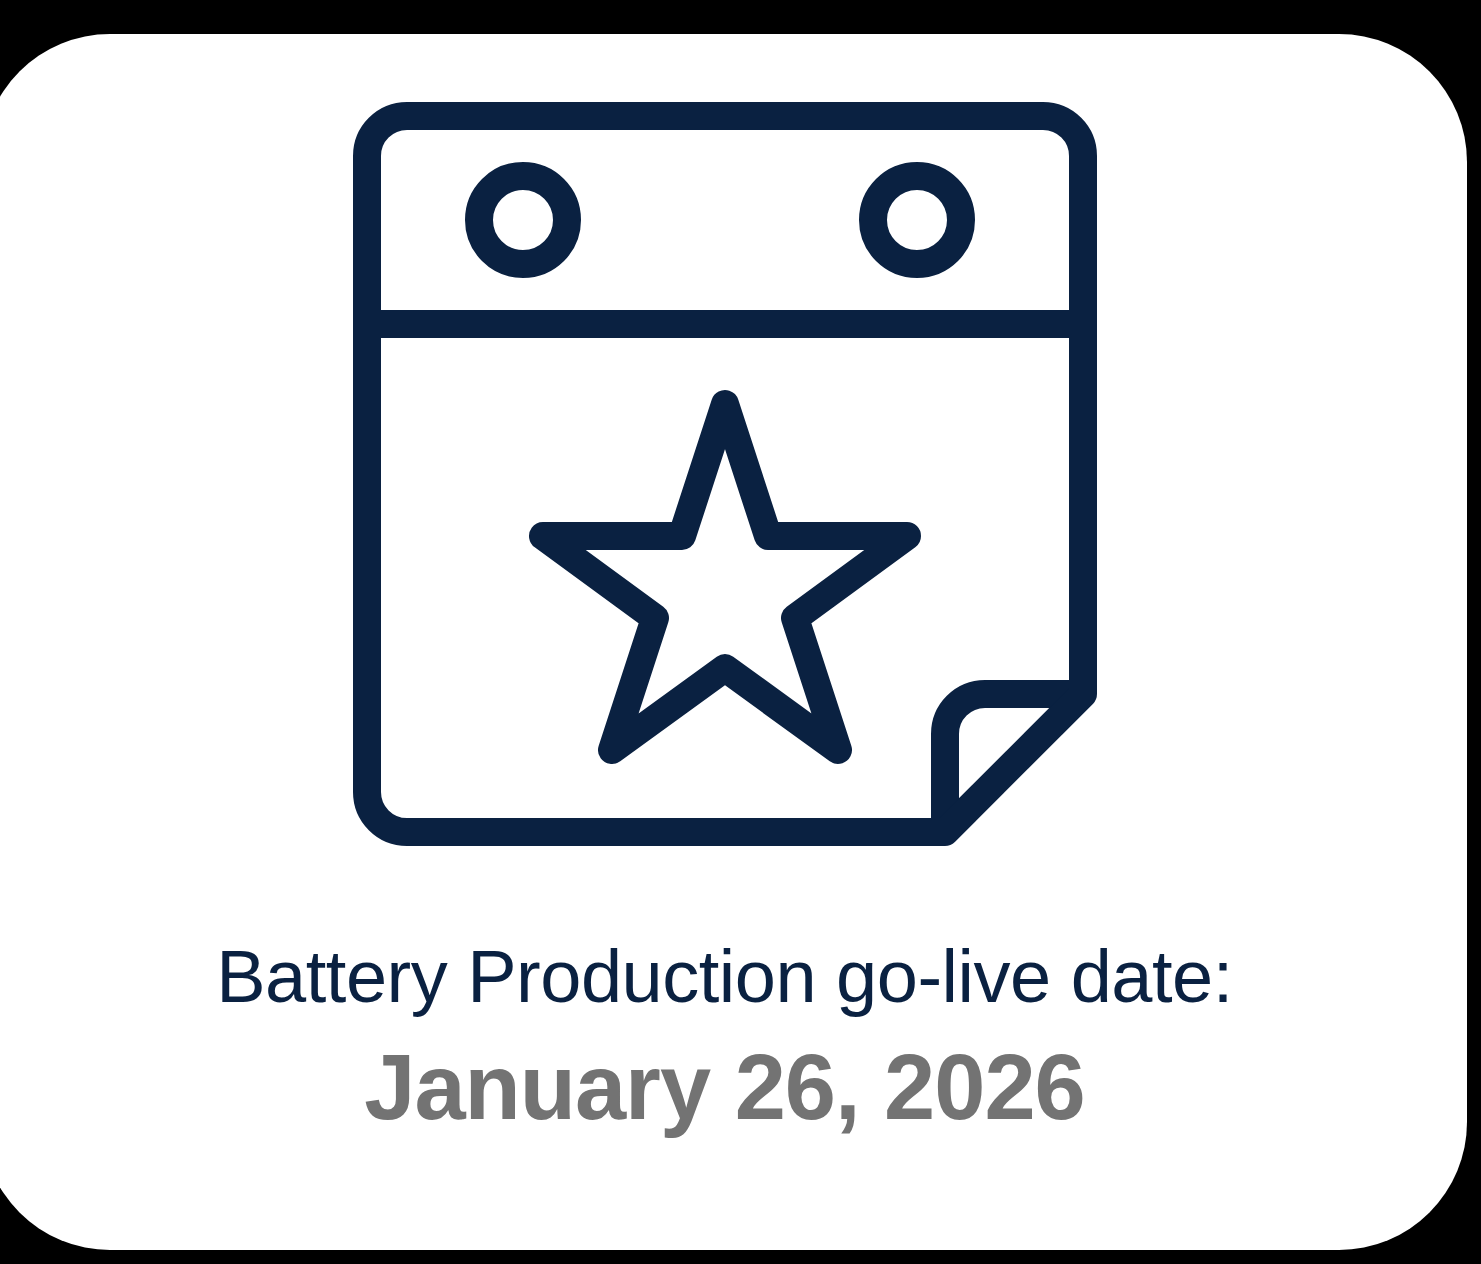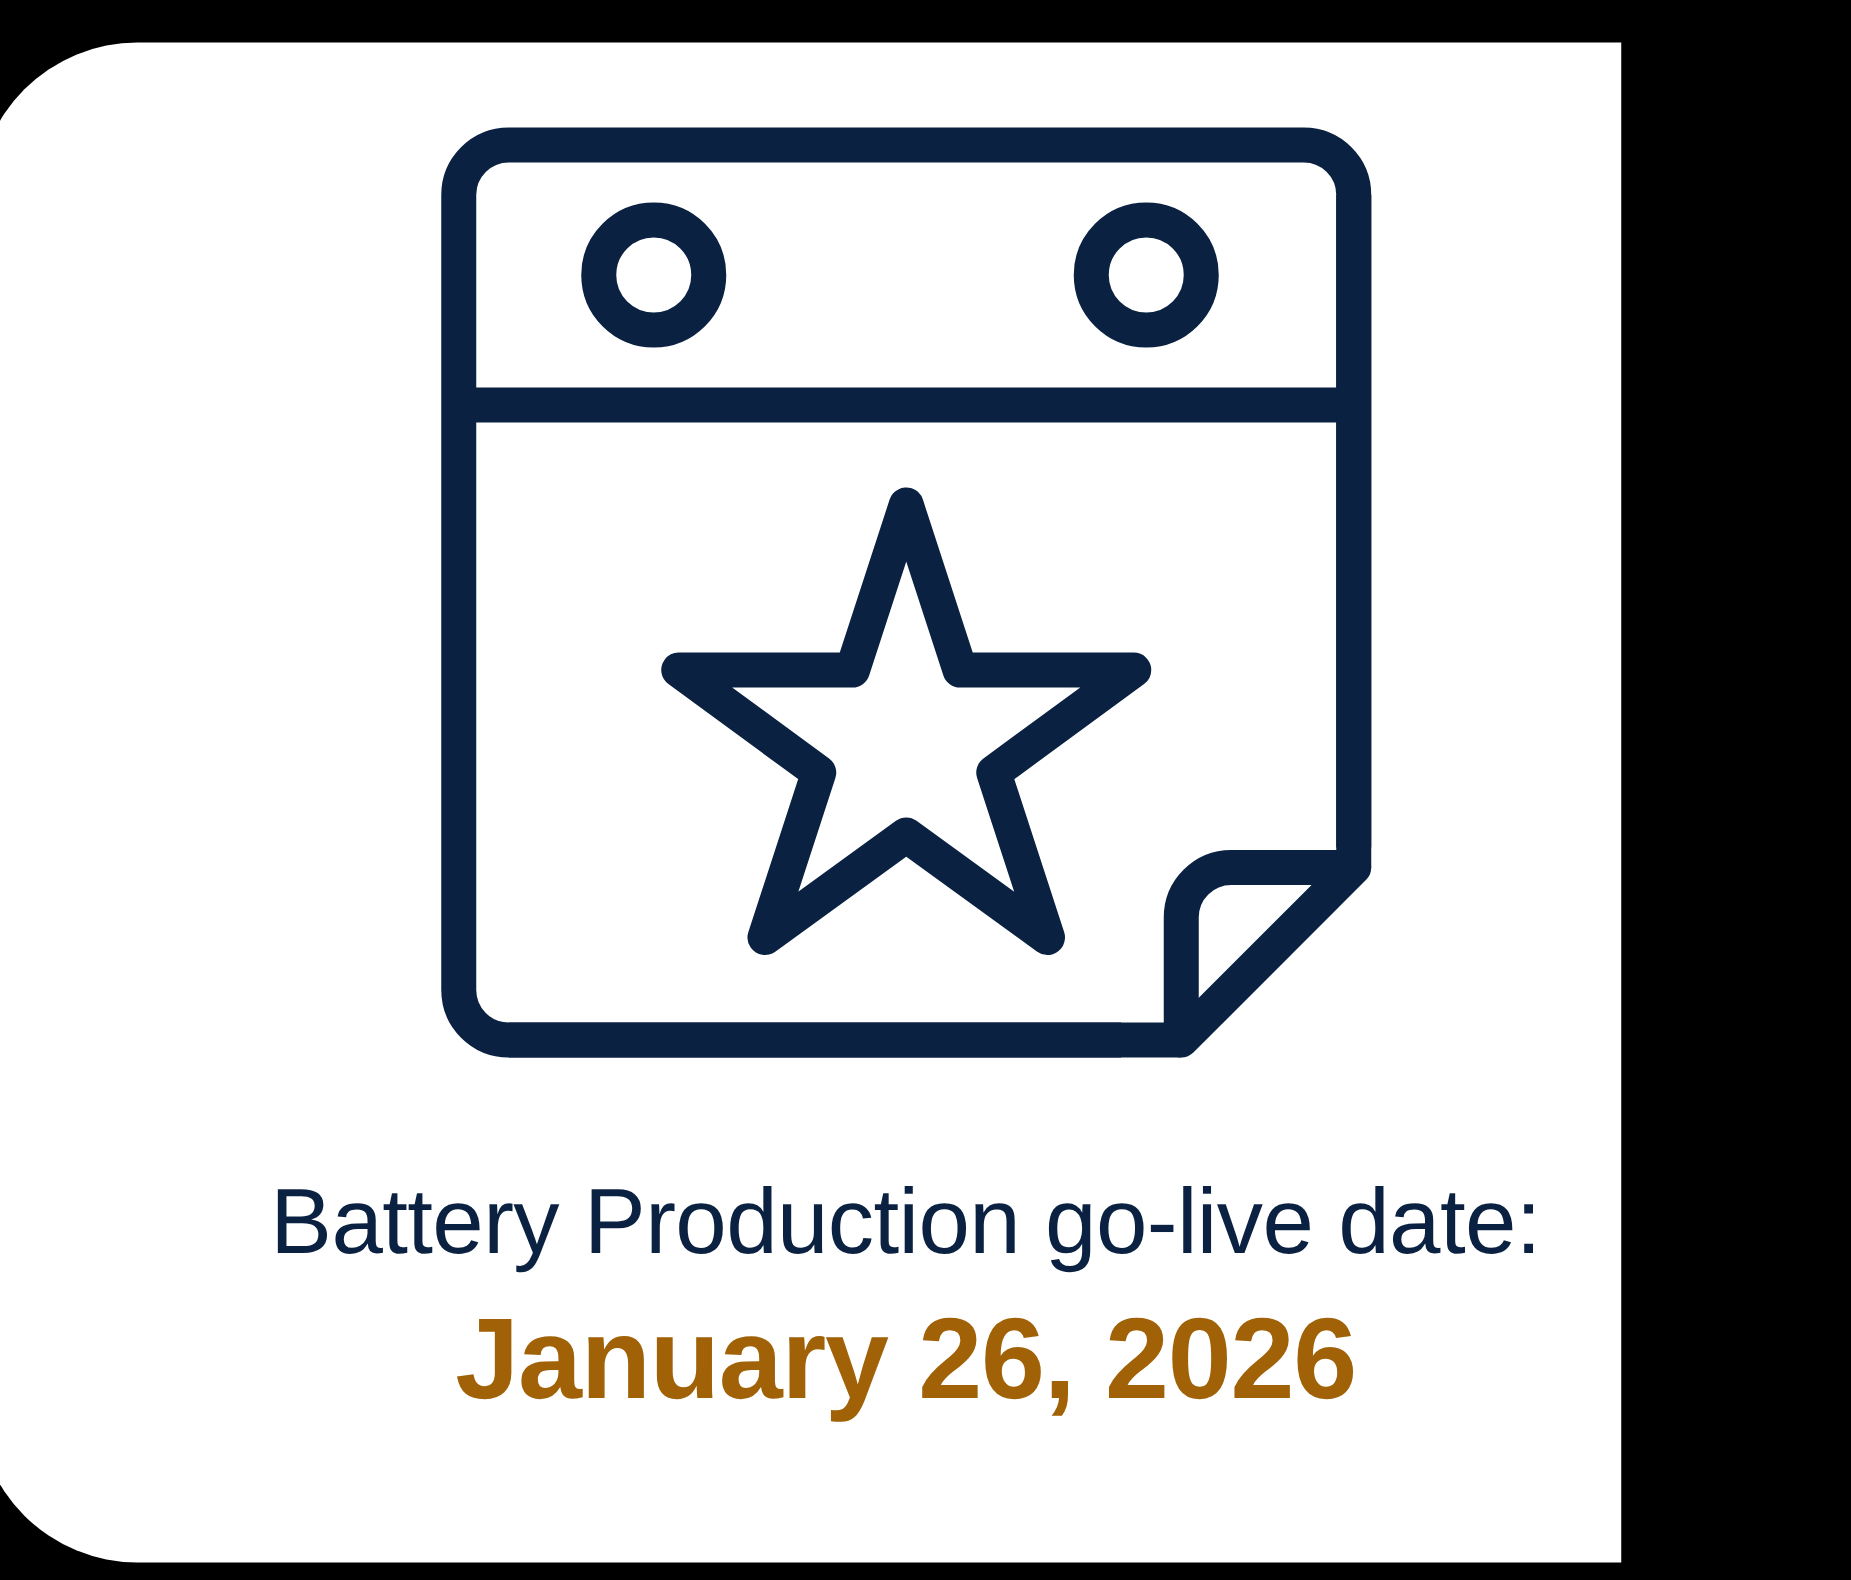--- a/index.html
+++ b/index.html
@@ -10,21 +10,21 @@
   }
   body {
     width: 1481px;
     height: 1264px;
     font-family: "Liberation Sans", sans-serif;
     -webkit-font-smoothing: antialiased;
   }
 
   .stage {
     position: relative;
-    width: 1297px;
+    width: 1481px;
     height: 1264px;
     background: #000000;
     overflow: hidden;
   }
 
   
   .info-card {
     position: absolute;
     left: -18px;
     top: 34px;
@@ -75,21 +75,21 @@
     font-family: "Liberation Sans", sans-serif;
     font-size: 74px;
     font-weight: 400;
     line-height: 1.16;
     letter-spacing: -0.5px;
     margin: 0;
     white-space: nowrap;
   }
 
   .caption-value {
-    color: #a16207;
+    color: #737373;
     font-family: "Liberation Sans", sans-serif;
     font-size: 92px;
     font-weight: 700;
     line-height: 1.16;
     letter-spacing: -1px;
     margin: 14px 0 0 0;
     white-space: nowrap;
   }
 </style>
 </head>

